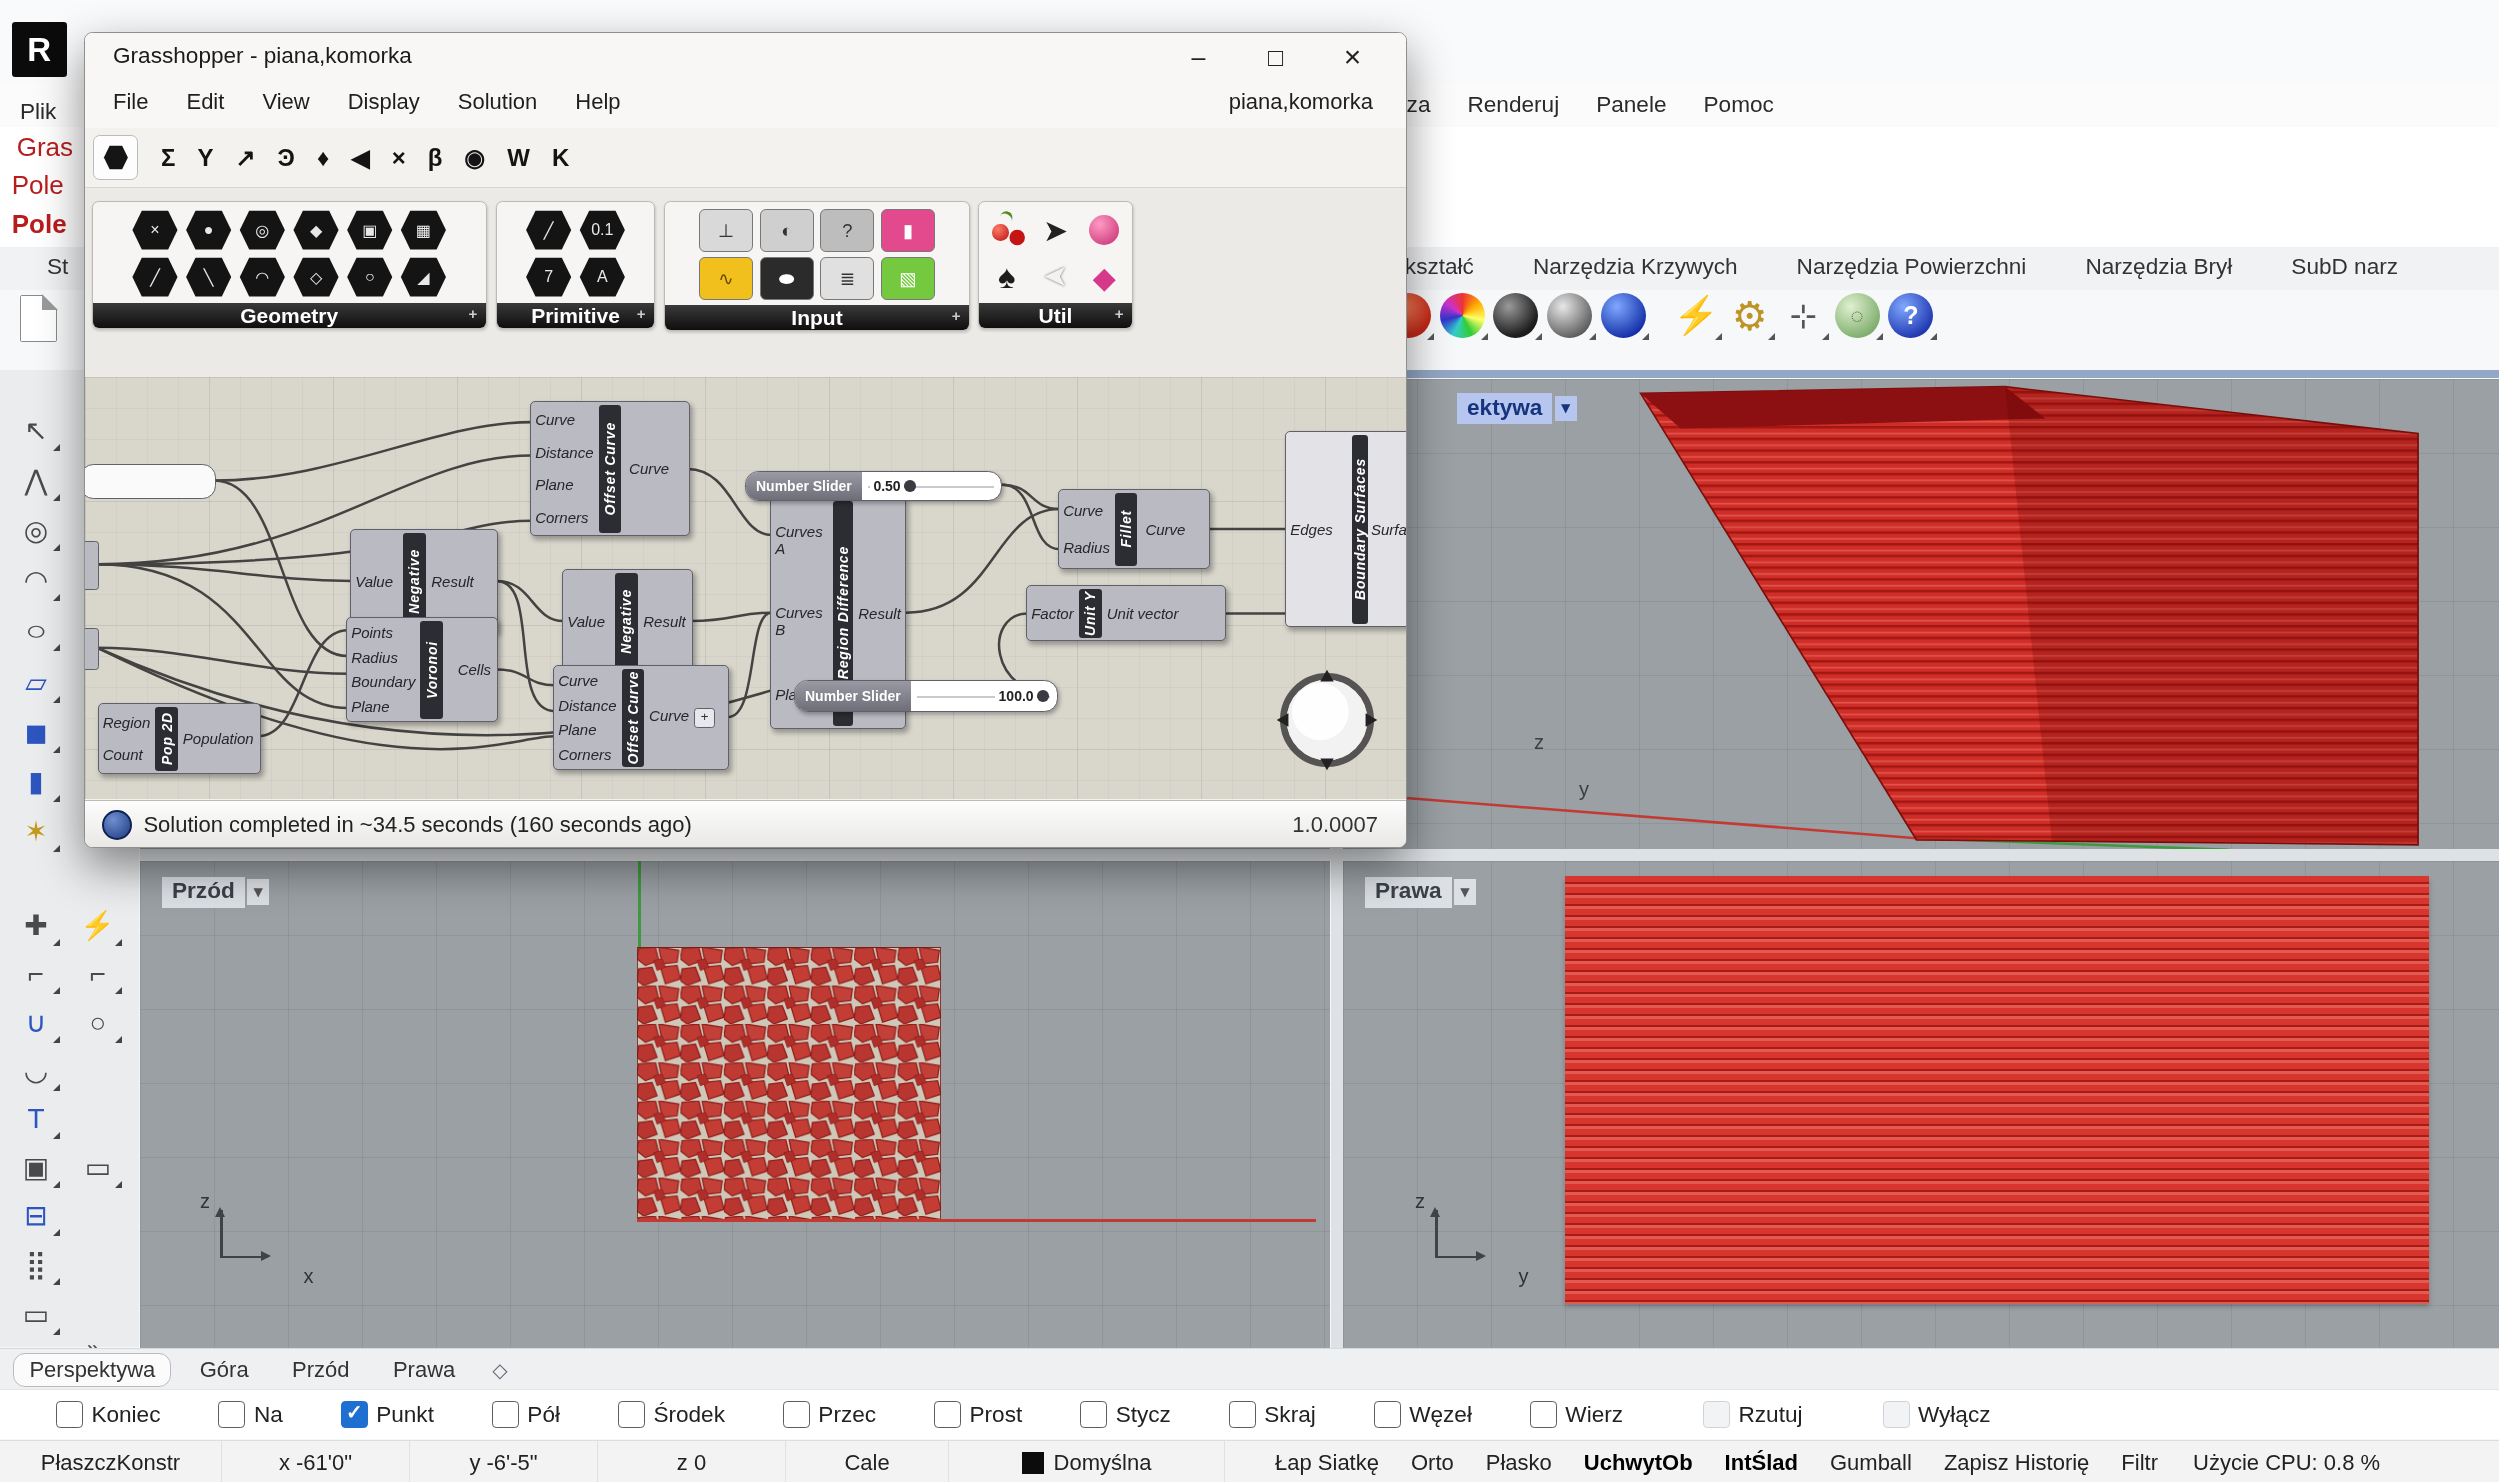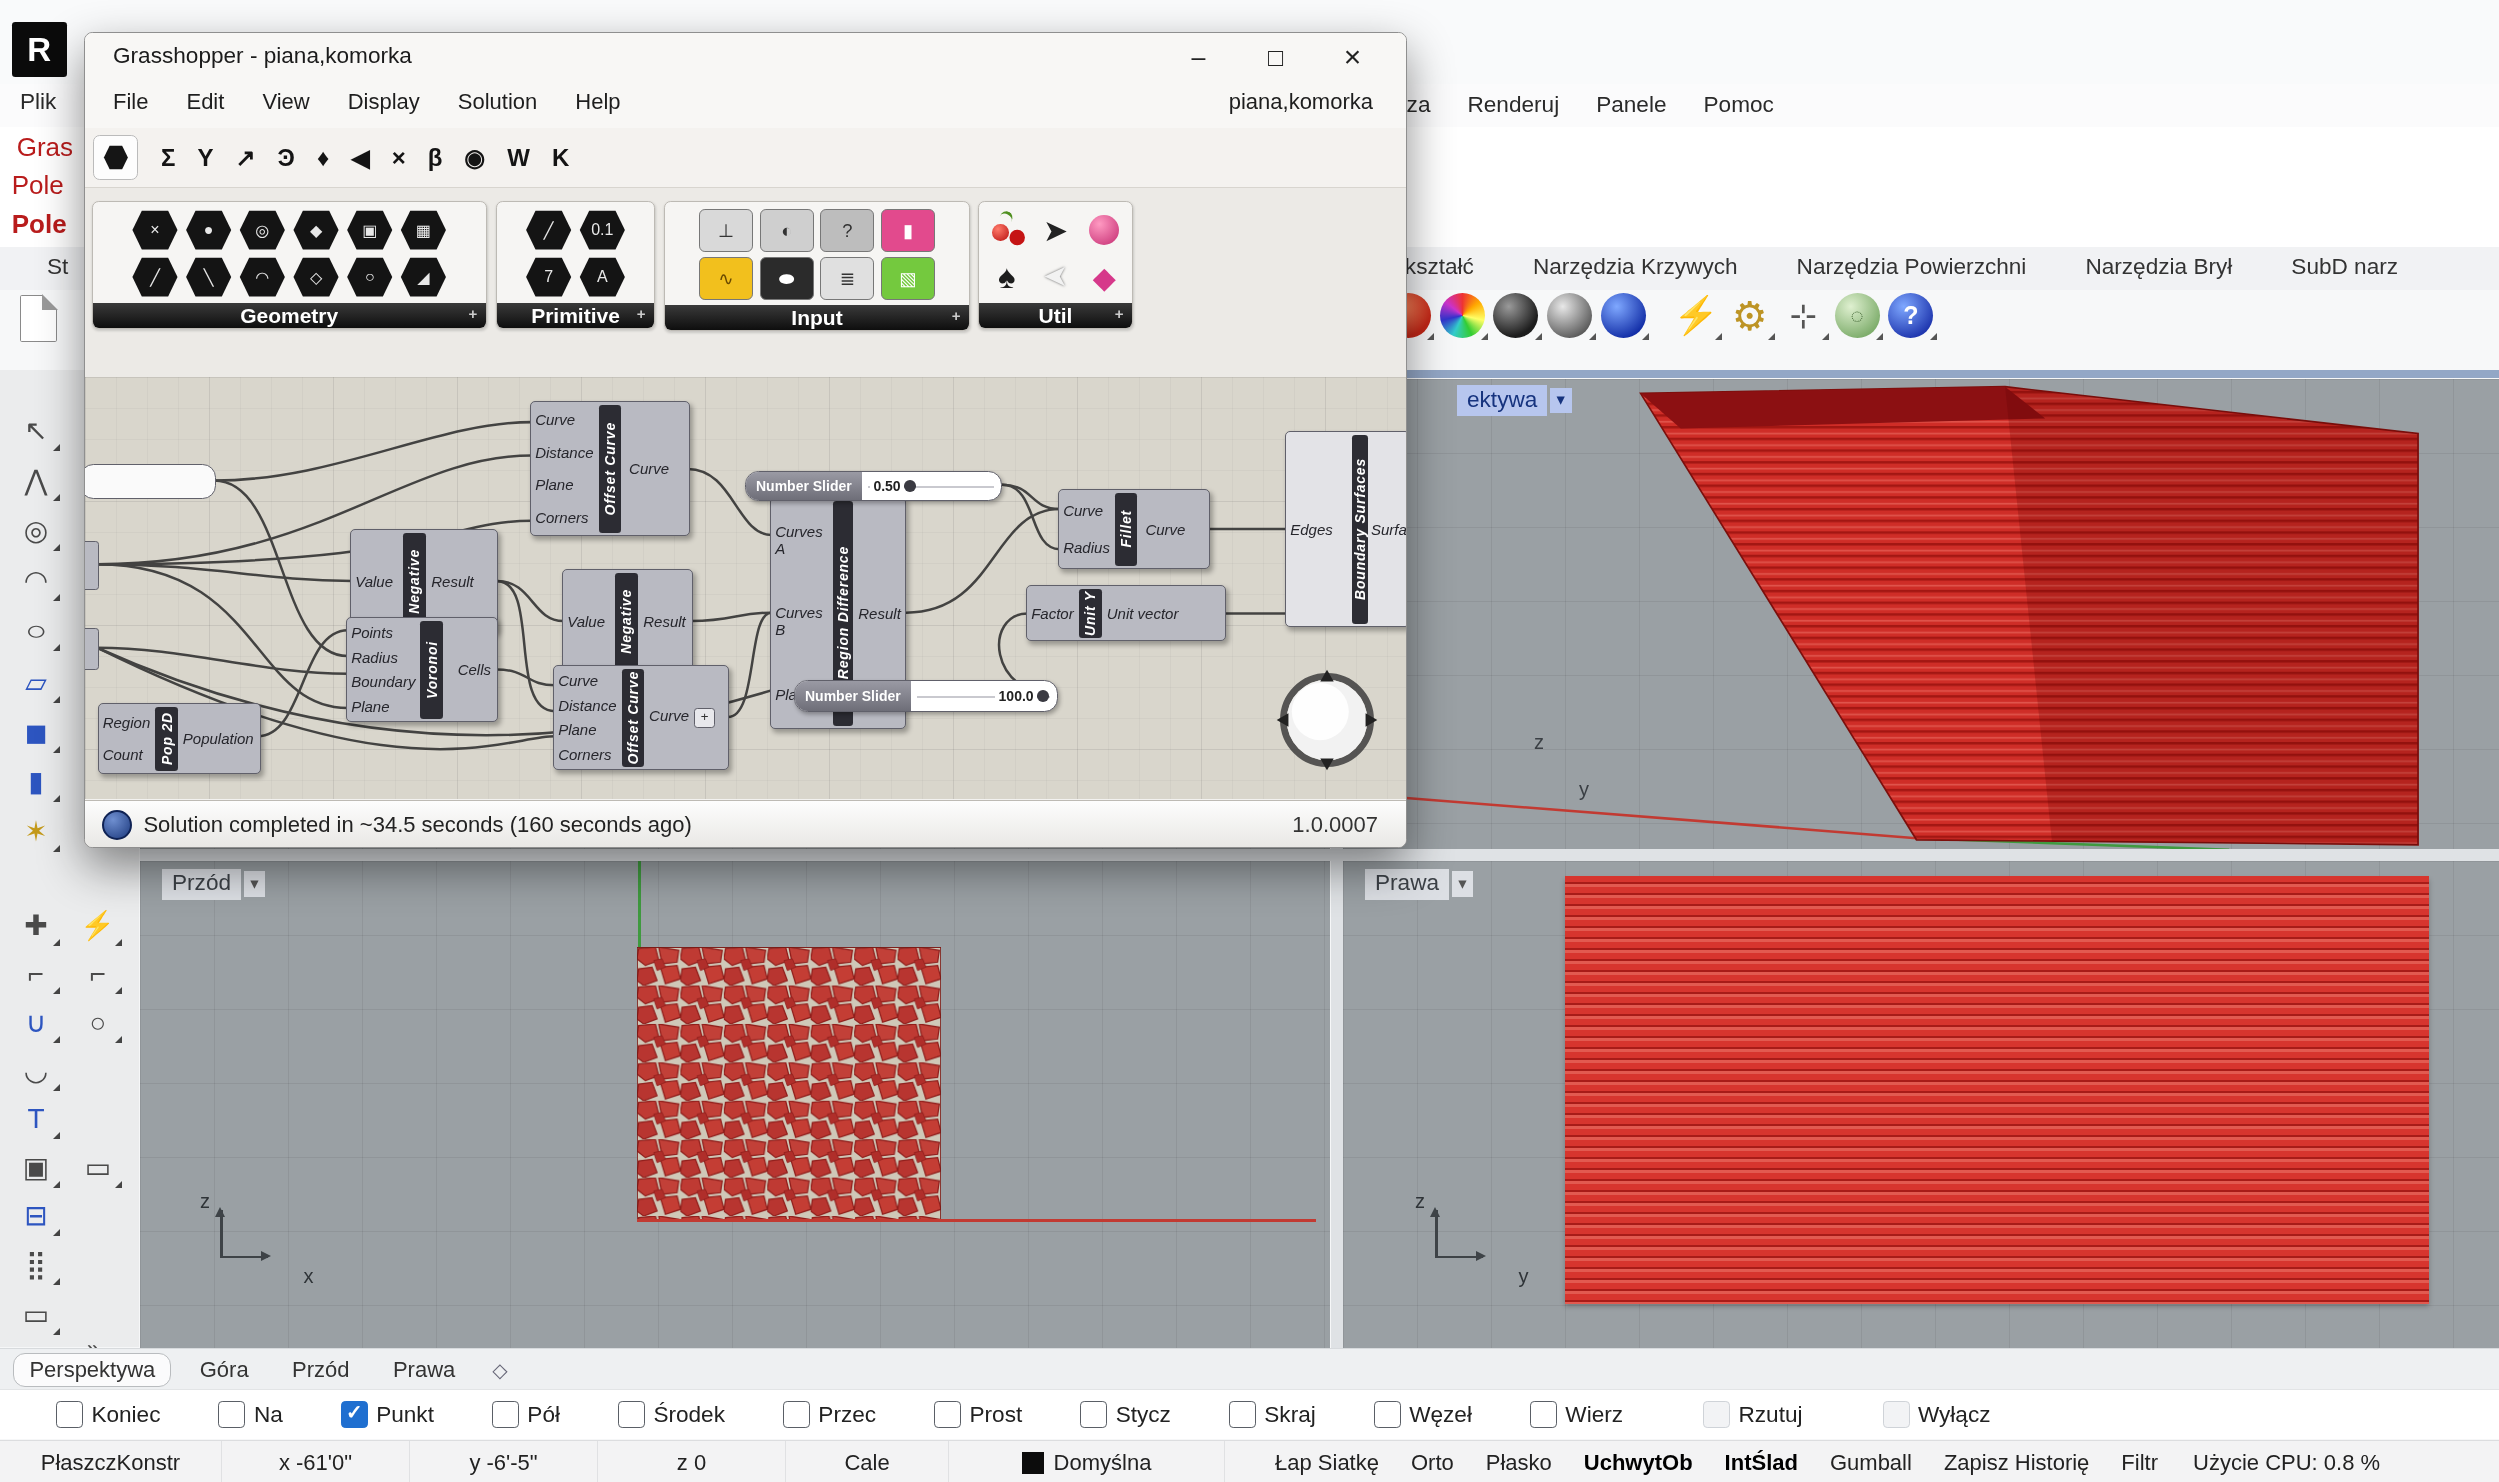--- a/index.html
+++ b/index.html
@@ -4,21 +4,21 @@
 <style>
   html,body{margin:0;padding:0;}
   .stage{position:relative;width:2500px;height:1482px;overflow:hidden;
          background:#f6f7f8;font-family:"Liberation Sans",sans-serif;color:#1c1c1c;}
 
   
   .rh-titlebar{position:absolute;left:0;top:0;width:2500px;height:84px;background:#f9fafb;}
   .rh-logo{position:absolute;left:11.7px;top:22px;width:55px;height:55px;background:#0b0b0b;
            color:#fff;font-weight:bold;font-size:33px;display:flex;align-items:center;justify-content:center;border-radius:3.3px;}
   .rh-menurow{position:absolute;left:0;top:84px;width:2500px;height:43px;background:#fbfbfc;border-bottom:0.8px solid #e3e5e7;}
-  .rh-menu-left{position:absolute;left:20px;top:5px;font-size:22.6px;color:#2a2a2a;}
+  .rh-menu-left{position:absolute;left:20px;top:15px;font-size:22.6px;color:#2a2a2a;}
   .rh-menu-right{position:absolute;left:1384px;top:8.4px;display:flex;gap:37px;font-size:22.6px;color:#2a2a2a;}
   .rh-cmdarea{position:absolute;left:0;top:127px;width:2500px;height:120px;background:#ffffff;border-bottom:0.8px solid #e3e5e7;}
   .rh-cmdline{position:absolute;font-size:26px;color:#b91c1c;}
   .rh-ribbontabs{position:absolute;left:0;top:247px;width:2500px;height:43px;background:#f1f2f4;border-bottom:0.8px solid #dddfe2;}
   .rh-tabs-right{position:absolute;left:1381px;top:6.7px;display:flex;gap:59px;font-size:22.6px;color:#333;white-space:nowrap;}
   .rh-tab-left{position:absolute;left:47px;top:6.7px;font-size:22.6px;color:#333;}
   .rh-ribbonicons{position:absolute;left:0;top:290px;width:2500px;height:80px;background:#f7f8f9;}
   .newfile{position:absolute;left:20px;top:5px;width:35px;height:45px;background:#fff;border:1.7px solid #8a8a8a;border-radius:1.7px;}
   .newfile::after{content:"";position:absolute;right:-1.7px;top:-1.7px;border:8.4px solid;
      border-color:#f7f8f9 #f7f8f9 #9a9a9a #9a9a9a;}
@@ -54,21 +54,21 @@
   .ti.orange{color:#e07a12;}
   .wide{transform:scaleX(1.35);}
 
   
   .vp-topband{position:absolute;left:140px;top:370px;width:2359px;height:8.4px;background:#93a7c6;}
   .viewport{position:absolute;background-color:#9aa0a4;
     background-image:linear-gradient(90deg,rgba(0,0,0,0.065) 0.8px,transparent 0.8px),
                      linear-gradient(rgba(0,0,0,0.065) 0.8px,transparent 0.8px);
     background-size:74px 74px;overflow:hidden;}
   .gutter{position:absolute;background:#dfe2e5;}
-  .vplabel{position:absolute;display:flex;align-items:center;height:33px;font-size:22.6px;font-weight:normal;color:#3c4147;}
+  .vplabel{position:absolute;display:flex;align-items:center;height:33px;font-size:22.6px;font-weight:bold;color:#3c4147;margin-top:8px;}
   .vplabel .txt{background:#dcdfe4;padding:1.7px 10px 3.3px 10px;}
   .vplabel .arr{background:#dcdfe4;margin-left:2.5px;padding:1.7px 6.7px 3.3px 6.7px;font-size:16.7px;color:#555;}
   .vplabel .arr::before{content:"▾";}
   .vplabel.active .txt{background:#b7c6ee;color:#16337e;}
   .vplabel.active .arr{background:#b7c6ee;color:#16337e;}
   .axis{position:absolute;width:100px;height:75px;}
   .axis .up{position:absolute;left:15px;bottom:11.7px;width:2.5px;height:48px;background:#3e4347;}
   .axis .up::before{content:"";position:absolute;left:-5px;top:-8.4px;border:5.9px solid transparent;border-bottom:10px solid #3e4347;}
   .axis .right{position:absolute;left:15px;bottom:11.7px;width:48px;height:2.5px;background:#3e4347;}
   .axis .right::after{content:"";position:absolute;right:-8.4px;top:-5px;border:5.9px solid transparent;border-left:10px solid #3e4347;}

